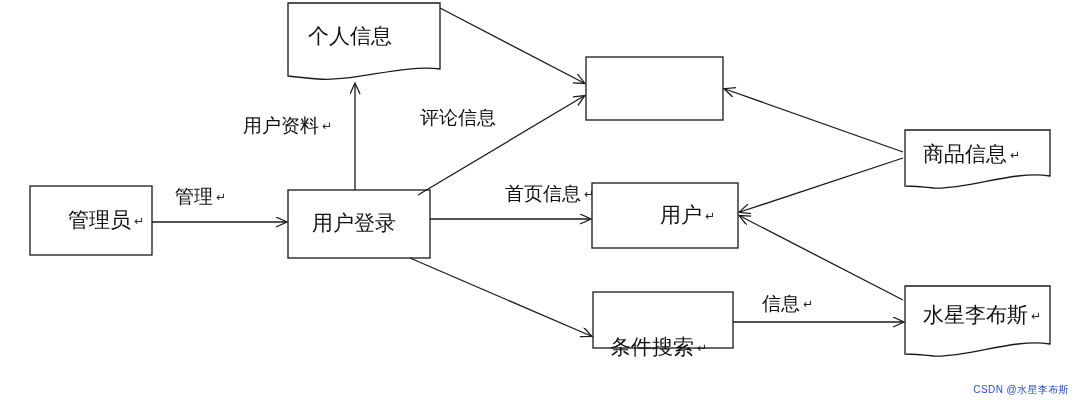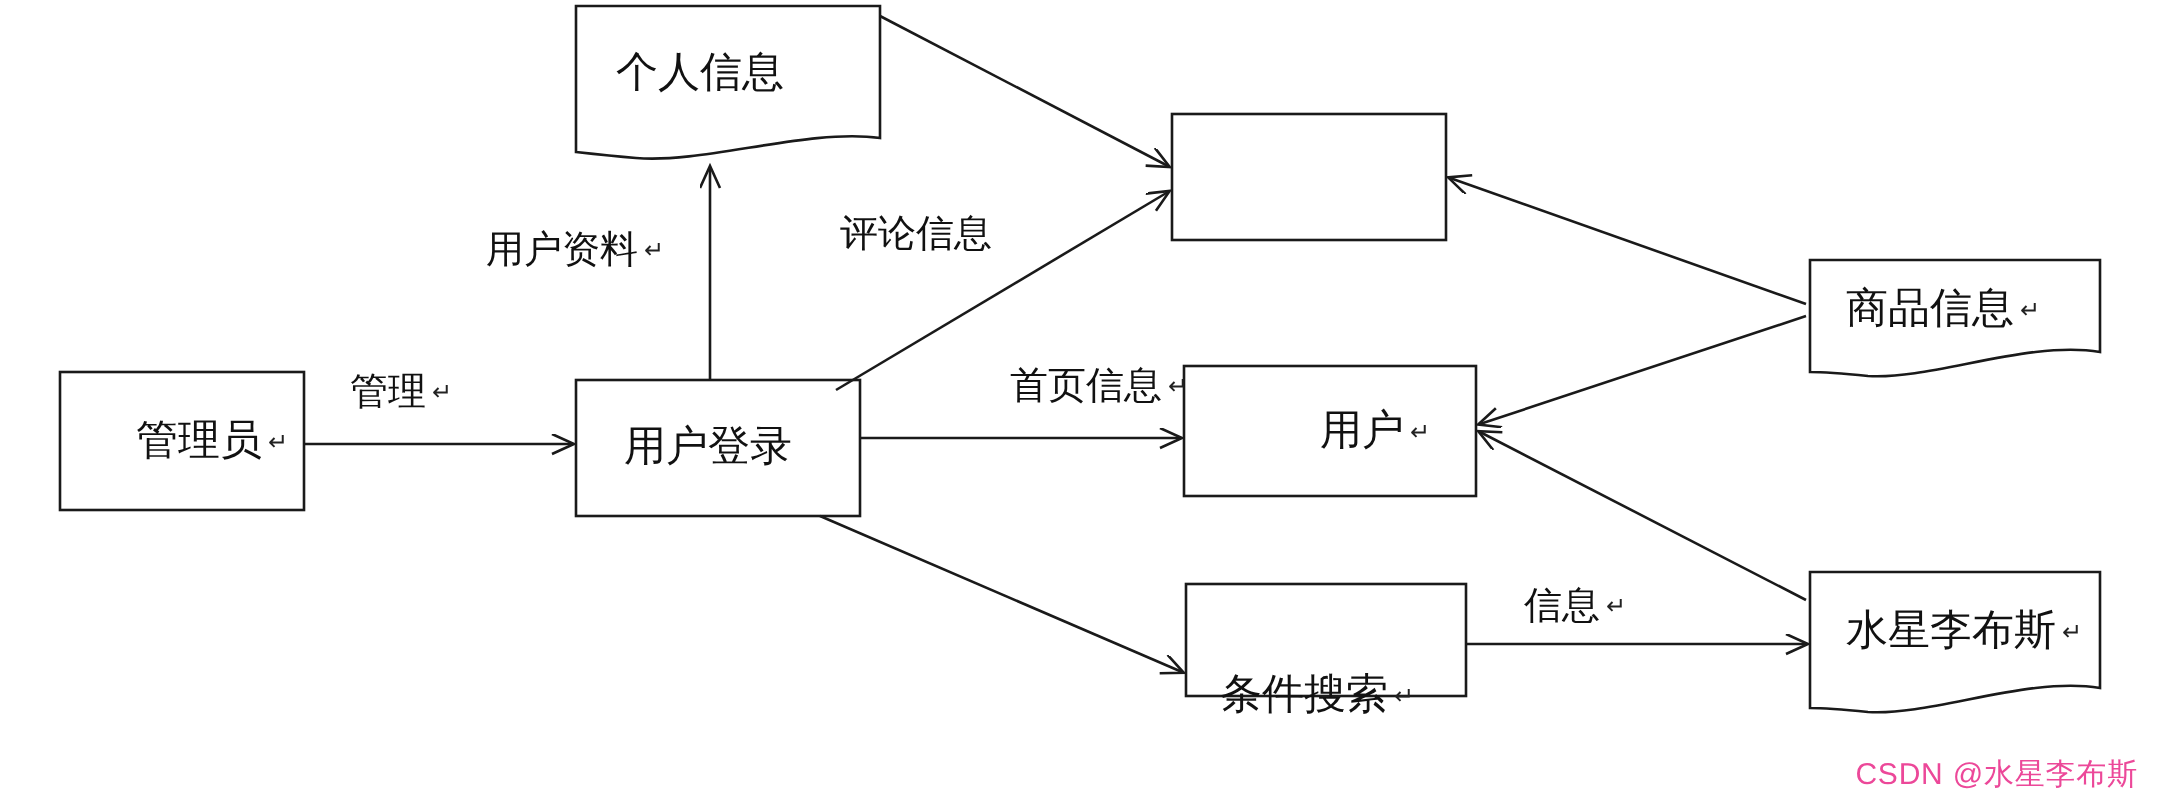--- a/index.html
+++ b/index.html
@@ -27,22 +27,22 @@
     font-size:12px;
     color:#222222;
     vertical-align:2px;
     margin-left:3px;
   }
   #watermark{
     position:absolute;
     right:16px;
     bottom:8px;
     font-family:"Liberation Sans","DejaVu Sans",sans-serif;
-    font-size:15px;
-    color:#ec4899;
+    font-size:10px;
+    color:#1d4ed8;
     white-space:nowrap;
     letter-spacing:0.4px;
   }
 </style>
 </head>
 <body>
 
 <div id="canvas">
 
   <svg id="diagram-svg" viewBox="0 0 1085 405" xmlns="http://www.w3.org/2000/svg">

